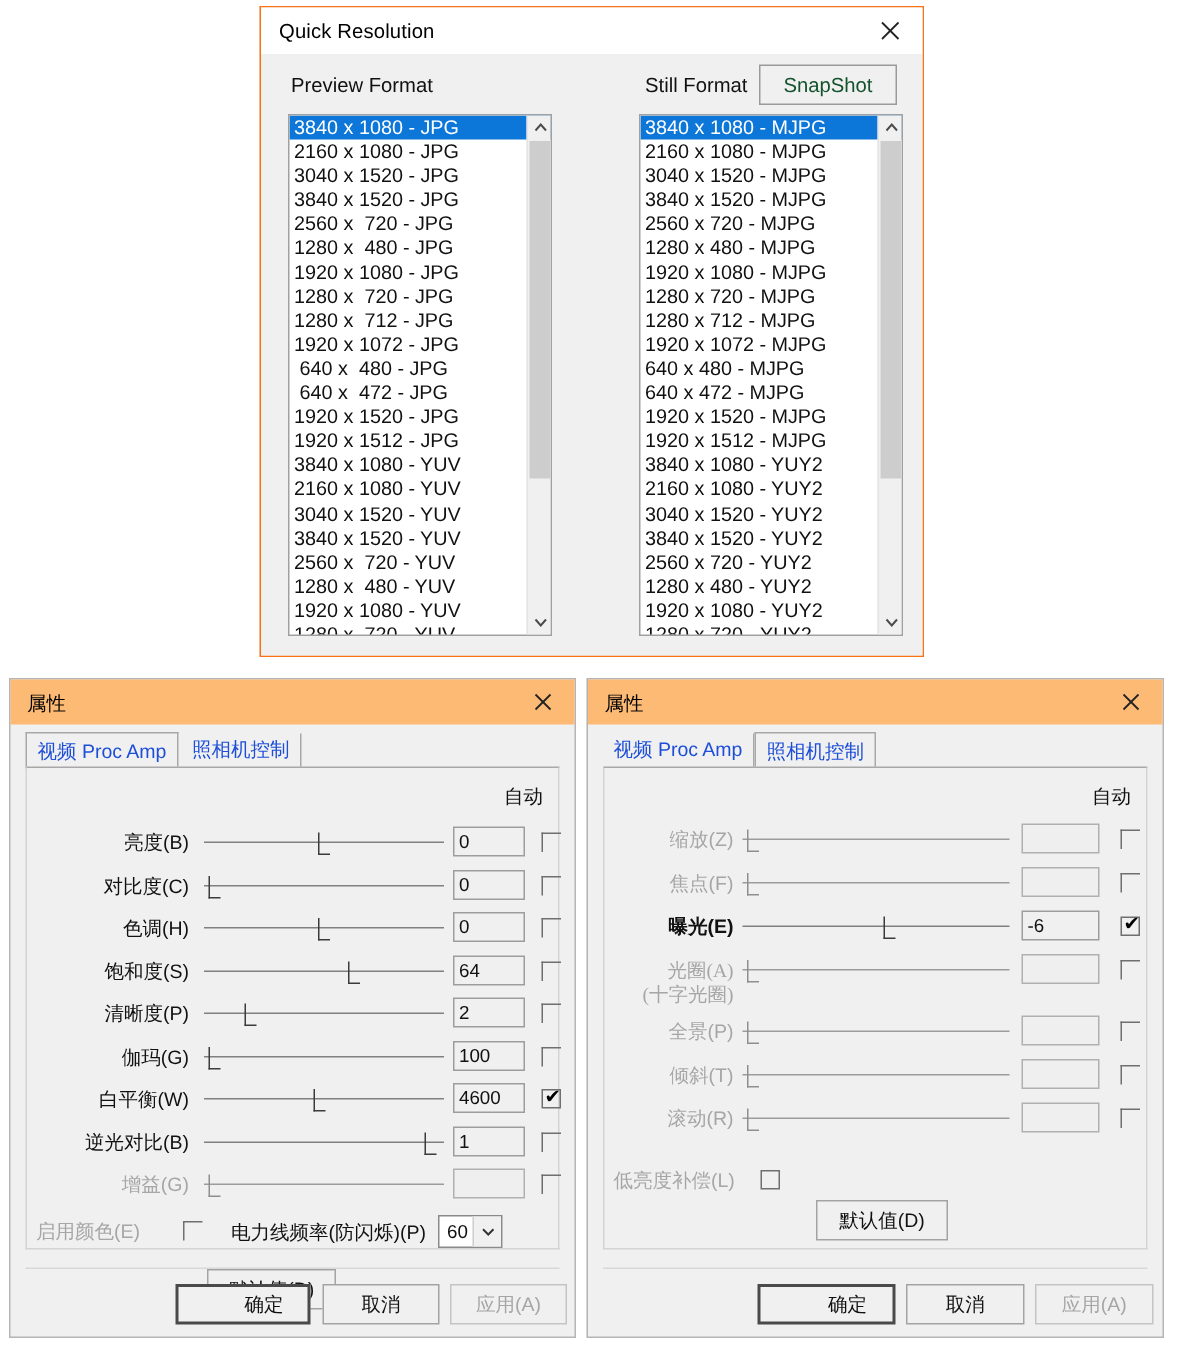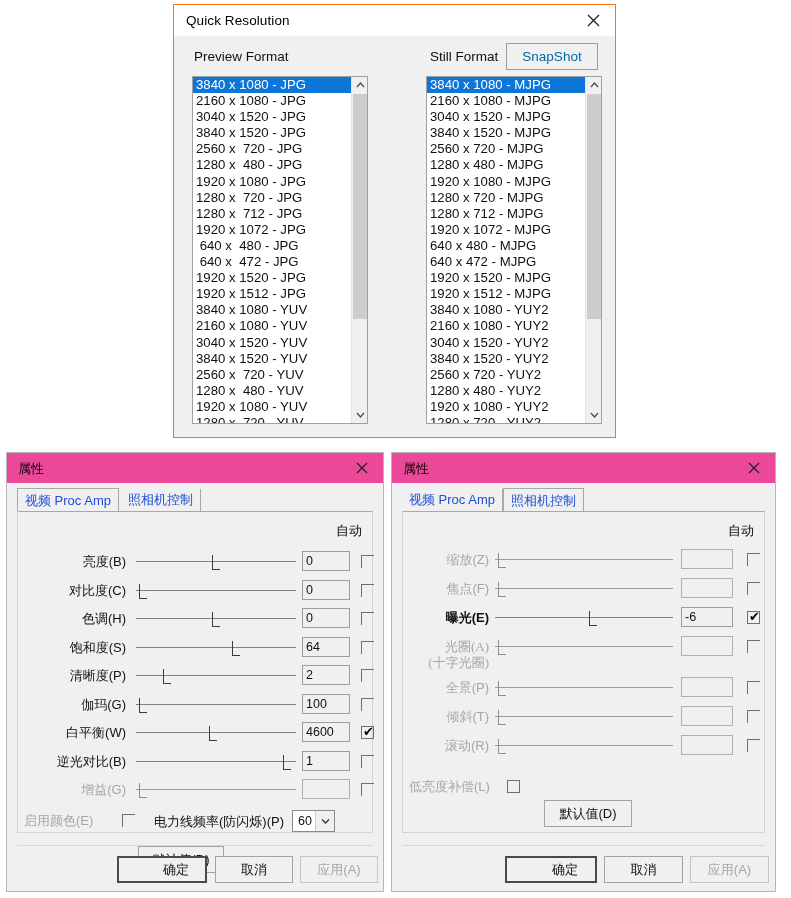--- a/index.html
+++ b/index.html
@@ -40,21 +40,21 @@
     position: absolute; left: 20px; top: 13px;
     font-size: 13.5px; color: #111;
   }
   .lbl-still {
     position: absolute; left: 256px; top: 13px;
     font-size: 13.5px; color: #111;
   }
   .snapshot-btn {
     position: absolute; left: 332px; top: 7px; width: 92px; height: 27px;
     background: #f0f0f0; border: 1px solid #9a9a9a;
-    font-size: 13.5px; color: #0369a1; text-align: center; line-height: 25px;
+    font-size: 13.5px; color: #14532d; text-align: center; line-height: 25px;
     cursor: default;
   }
 
   
   .listbox {
     position: absolute; background: #ffffff; border: 1px solid #a0a0a0;
     overflow: hidden;
   }
   .lb-preview { left: 18px; top: 40px; width: 176px; height: 348px; }
   .lb-fps     { left: 198px; top: 40px; width: 50px;  height: 348px; }
@@ -84,21 +84,21 @@
     position: absolute; left: 1px; width: 14px; background: #cdcdcd;
   }
 
   
   .prop-dialog {
     position: absolute; background: #f0f0f0; border: 1px solid #b5b5b5;
   }
   .prop-left  { left: 6px;   top: 452px; width: 378px; height: 440px; }
   .prop-right { left: 391px; top: 452px; width: 385px; height: 440px; }
 
-  .prop-titlebar { position: relative; height: 30px; background: #ec4899; }
+  .prop-titlebar { position: relative; height: 30px; background: #fdba74; }
   .prop-title { position: absolute; left: 11px; top: 7px; font-size: 13px; color: #000; }
   .prop-close {
     position: absolute; right: 0; top: 0; width: 42px; height: 29px;
     display: flex; align-items: center; justify-content: center; cursor: default;
   }
 
   
   .tabstrip { position: absolute; left: 10px; top: 36px; height: 23px; }
   .tab {
     position: absolute; top: 0; height: 23px; padding: 0 7px;

